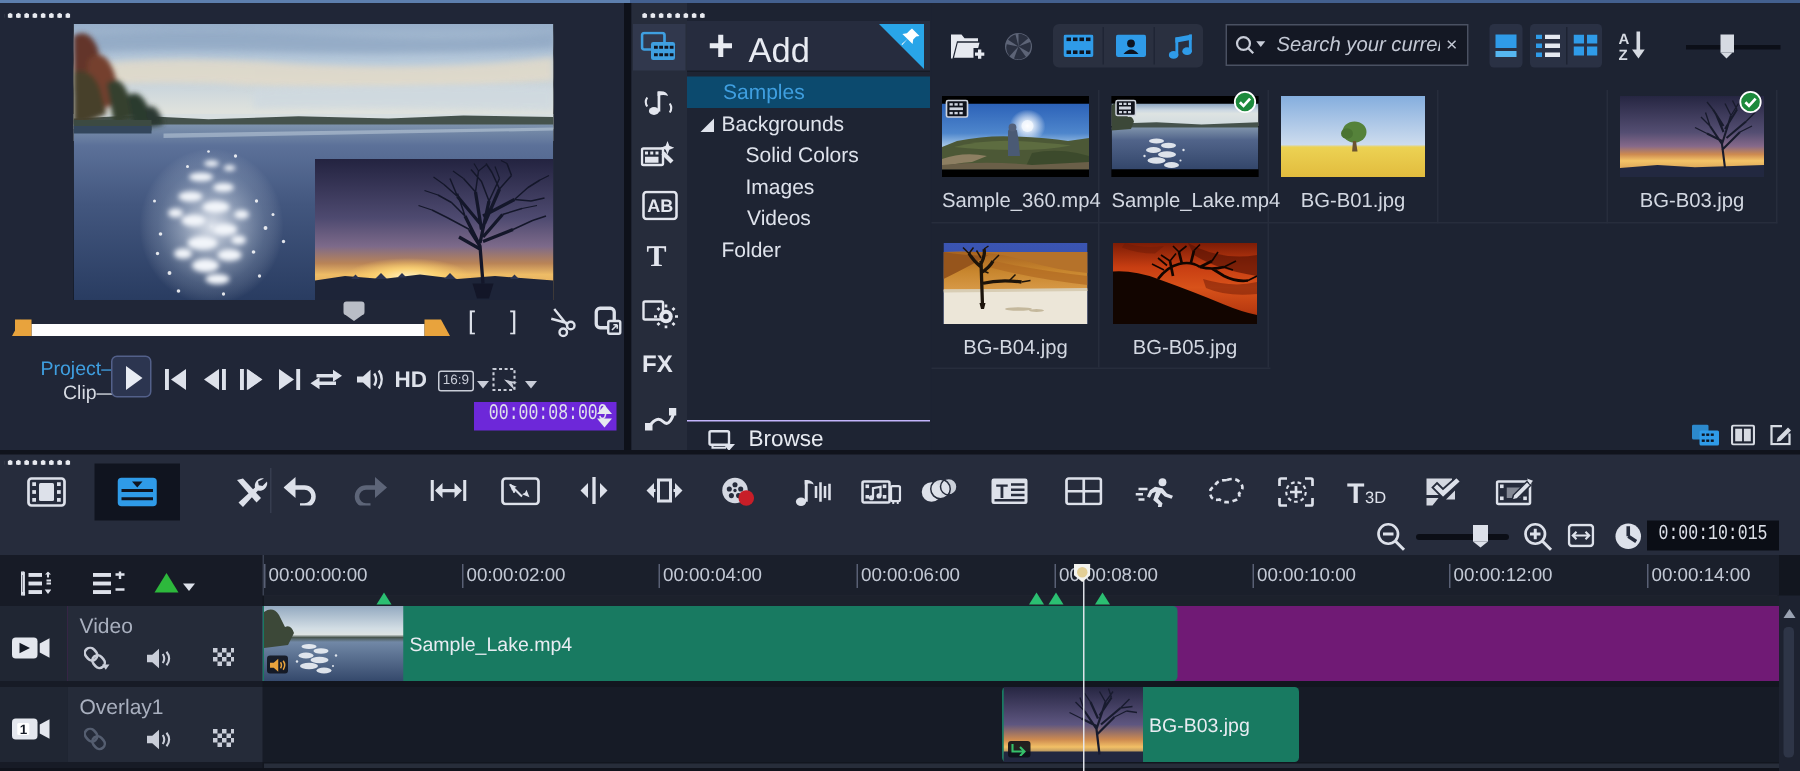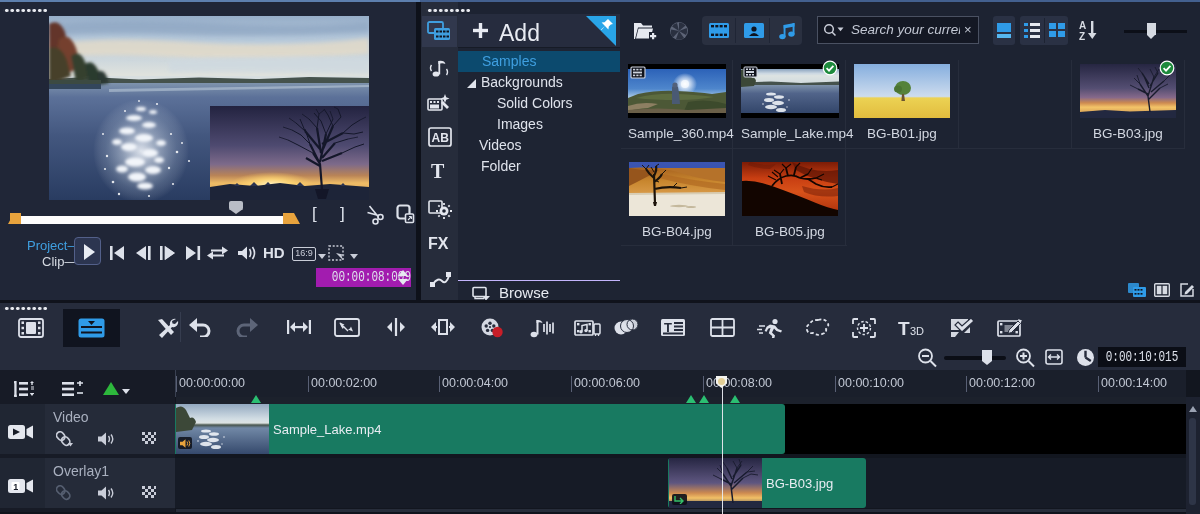--- a/index.html
+++ b/index.html
@@ -202,21 +202,21 @@
     </svg>
 
     <div class="abs" style="left:292px;top:245px;width:24px;height:14px;border:1.5px solid #c9cdd8;border-radius:2px;color:#c9cdd8;font-size:9px;text-align:center;line-height:11px;">16:9</div>
     <div class="abs" style="left:318px;top:252px;width:0;height:0;border-top:5px solid #c9cdd8;border-left:4px solid transparent;border-right:4px solid transparent;"></div>
     <svg class="abs" style="left:328px;top:243px;" width="20" height="18" viewBox="0 0 20 18">
       <rect x="1" y="1" width="14" height="14" fill="none" stroke="#c9cdd8" stroke-width="1.4" stroke-dasharray="2 1.7"></rect>
       <path d="M8,8 L15,15 L13.5,10.5 L17,10 Z" fill="#c9cdd8"></path>
     </svg>
     <div class="abs" style="left:350px;top:252px;width:0;height:0;border-top:5px solid #c9cdd8;border-left:4px solid transparent;border-right:4px solid transparent;"></div>
 
-    <div class="abs" style="left:316px;top:266px;width:95px;height:19px;background:#a21caf;color:#dfe3ec;font-family:'Liberation Mono',monospace;font-size:11px;line-height:19px;text-align:right;padding-left:4px;letter-spacing:0px;"><span style="display:inline-block;transform:scaleY(1.35);transform-origin:50% 50%;">00:00:08:009</span></div>
+    <div class="abs" style="left:316px;top:266px;width:95px;height:19px;background:#6d28d9;color:#dfe3ec;font-family:'Liberation Mono',monospace;font-size:11px;line-height:19px;text-align:center;padding-left:4px;letter-spacing:0px;"><span style="display:inline-block;transform:scaleY(1.35);transform-origin:50% 50%;">00:00:08:009</span></div>
     <div class="abs" style="left:398px;top:268px;width:0;height:0;border-bottom:6px solid #e6e9f0;border-left:5.5px solid transparent;border-right:5.5px solid transparent;"></div>
     <div class="abs" style="left:398px;top:277px;width:0;height:0;border-top:6px solid #e6e9f0;border-left:5.5px solid transparent;border-right:5.5px solid transparent;"></div>
   </div>
 
   <div class="abs" style="left:416px;top:2px;width:6px;height:298px;background:#0e111a;"></div>
 
   <div class="abs" id="library" style="left:421px;top:2px;width:779px;height:298px;background:#1d2332;">
     <div class="dots" style="left:5px;top:5px;"></div>
 
     <div class="abs" style="left:0;top:0px;width:37px;height:298px;background:#262c3b;">
@@ -298,21 +298,21 @@
         <div class="abs" style="left:9px;top:7px;width:0;height:0;border-left:9px solid transparent;border-bottom:9px solid #dfe3ec;"></div>
         <span class="abs" style="left:23px;top:2px;color:#dfe3ec;font-size:14px;">Backgrounds</span>
       </div>
       <div class="abs" style="left:0;top:79px;width:162px;height:21px;">
           <span class="abs" style="left:39px;top:2px;color:#dfe3ec;font-size:14px;">Solid Colors</span>
         </div>
       <div class="abs" style="left:0;top:100px;width:162px;height:21px;">
           <span class="abs" style="left:39px;top:2px;color:#dfe3ec;font-size:14px;">Images</span>
         </div>
       <div class="abs" style="left:0;top:121px;width:162px;height:21px;">
-          <span class="abs" style="left:21px;top:2px;color:#dfe3ec;font-size:14px;text-align:center;">Videos</span>
+          <span class="abs" style="left:40px;top:2px;color:#dfe3ec;font-size:14px;text-align:center;">Videos</span>
         </div>
       <div class="abs" style="left:0;top:142px;width:162px;height:21px;">
           <span class="abs" style="left:23px;top:2px;color:#dfe3ec;font-size:14px;">Folder</span>
         </div>
 
       <div class="abs" style="left:0;top:266px;width:162px;height:24px;border-top:1px solid #c4b5fd;">
         <svg class="abs" style="left:14px;top:5px;" width="18" height="14" viewBox="0 0 18 14">
           <rect x="1" y="1.5" width="13" height="9" rx="1" fill="none" stroke="#dfe3ec" stroke-width="1.6"></rect>
           <path d="M3,10.5 v2 h9" fill="none" stroke="#dfe3ec" stroke-width="1.4"></path>
           <path d="M10,10 h8 l-4,4.5 Z" fill="#dfe3ec"></path>
@@ -871,21 +871,21 @@
         <div class="abs ruler-label" style="left:790px;">00:00:12:00</div>
         <div class="abs ruler-label" style="left:922px;">00:00:14:00</div>
       </div>
 
       <div class="abs" style="left:176px;top:27px;width:1010px;height:7px;background:#1c212c;"></div>
       <div class="abs marker-tri" style="left:251px;"></div>
       <div class="abs marker-tri" style="left:686px;"></div>
       <div class="abs marker-tri" style="left:699px;"></div>
       <div class="abs marker-tri" style="left:730px;"></div>
 
-      <div class="abs" style="left:0;top:34px;width:1186px;height:50px;background:#000000;padding-left:12px;">
+      <div class="abs" style="left:0;top:34px;width:1186px;height:50px;background:#701a75;padding-left:12px;">
         <div class="abs" style="left:0;top:0;width:45px;height:50px;background:#202633;"></div>
         <div class="abs" style="left:45px;top:0;width:130px;height:50px;background:#252b39;"></div>
         <svg class="abs" style="left:8px;top:20px;" width="26" height="16" viewBox="0 0 26 16">
           <rect x="0" y="1" width="17" height="14" rx="2.5" fill="#e4e7ee"></rect>
           <path d="M18.5,5 L25,1.5 V14.5 L18.5,11 Z" fill="#e4e7ee"></path>
           <path d="M5,4.5 L12,8 L5,11.5 Z" fill="#161b26"></path>
         </svg>
         <div class="abs" style="left:53px;top:5px;color:#a9b0bf;font-size:14px;">Video</div>
         <svg class="abs" style="left:56px;top:27px;" width="18" height="16" viewBox="0 0 18 16">
           <g fill="none" stroke="#c9cdd8" stroke-width="1.7">

